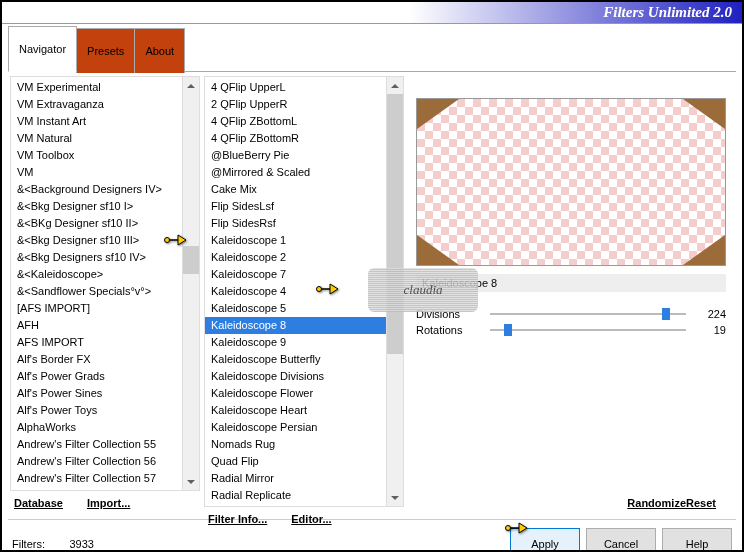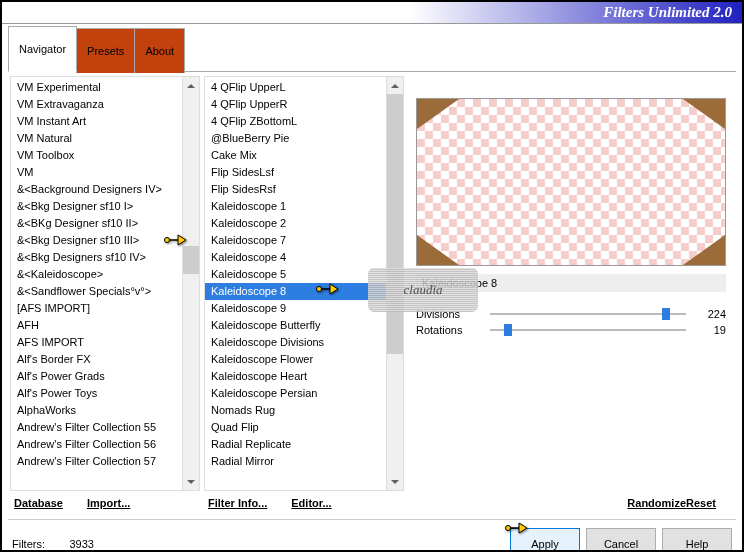--- a/index.html
+++ b/index.html
@@ -82,20 +82,21 @@
           <div class="list-item">&amp;&lt;BKg Designer sf10 II&gt;</div>
           <div class="list-item">&amp;&lt;Bkg Designer sf10 III&gt;</div>
           <div class="list-item">&amp;&lt;Bkg Designers sf10 IV&gt;</div>
           <div class="list-item">&amp;&lt;Kaleidoscope&gt;</div>
           <div class="list-item">&amp;&lt;Sandflower Specials°v°&gt;</div>
           <div class="list-item">[AFS IMPORT]</div>
           <div class="list-item">AFH</div>
           <div class="list-item">AFS IMPORT</div>
           <div class="list-item">Alf's Border FX</div>
           <div class="list-item">Alf's Power Grads</div>
+          <div class="list-item">Alf's Power Sines</div>
           <div class="list-item">Alf's Power Toys</div>
           <div class="list-item">AlphaWorks</div>
           <div class="list-item">Andrew's Filter Collection 55</div>
           <div class="list-item">Andrew's Filter Collection 56</div>
           <div class="list-item">Andrew's Filter Collection 57</div>
         </div>
       <div class="scrollbar">
         <div class="scroll-btn">
             <div class="arrow up"></div>
           </div>
@@ -110,42 +111,44 @@
     <div class="bottom-links">
       <span>Database</span>
       <span>Import...</span>
     </div>
   </div>
 
   <div class="col col2">
     <div class="listwrap">
       <div class="list" id="list2">
           <div class="list-item">4 QFlip UpperL</div>
-          <div class="list-item">4 QFlip UpperR</div>
+          <div class="list-item">2 QFlip UpperR</div>
           <div class="list-item">4 QFlip ZBottomL</div>
+          <div class="list-item">4 QFlip ZBottomR</div>
           <div class="list-item">@BlueBerry Pie</div>
+          <div class="list-item">@Mirrored &amp; Scaled</div>
           <div class="list-item">Cake Mix</div>
           <div class="list-item">Flip SidesLsf</div>
           <div class="list-item">Flip SidesRsf</div>
           <div class="list-item">Kaleidoscope 1</div>
           <div class="list-item">Kaleidoscope 2</div>
           <div class="list-item">Kaleidoscope 7</div>
           <div class="list-item">Kaleidoscope 4</div>
           <div class="list-item">Kaleidoscope 5</div>
           <div class="list-item sel">Kaleidoscope 8</div>
           <div class="list-item">Kaleidoscope 9</div>
           <div class="list-item">Kaleidoscope Butterfly</div>
           <div class="list-item">Kaleidoscope Divisions</div>
           <div class="list-item">Kaleidoscope Flower</div>
           <div class="list-item">Kaleidoscope Heart</div>
           <div class="list-item">Kaleidoscope Persian</div>
           <div class="list-item">Nomads Rug</div>
           <div class="list-item">Quad Flip</div>
+          <div class="list-item">Radial Mirror</div>
           <div class="list-item">Radial Replicate</div>
-          <div class="list-item">Radial Mirror</div>
         </div>
       <div class="scrollbar">
         <div class="scroll-btn">
             <div class="arrow up"></div>
           </div>
         <div class="scroll-track">
             <div class="scroll-thumb" style="top:0;height:260px"></div>
           </div>
         <div class="scroll-btn">
             <div class="arrow down"></div>

